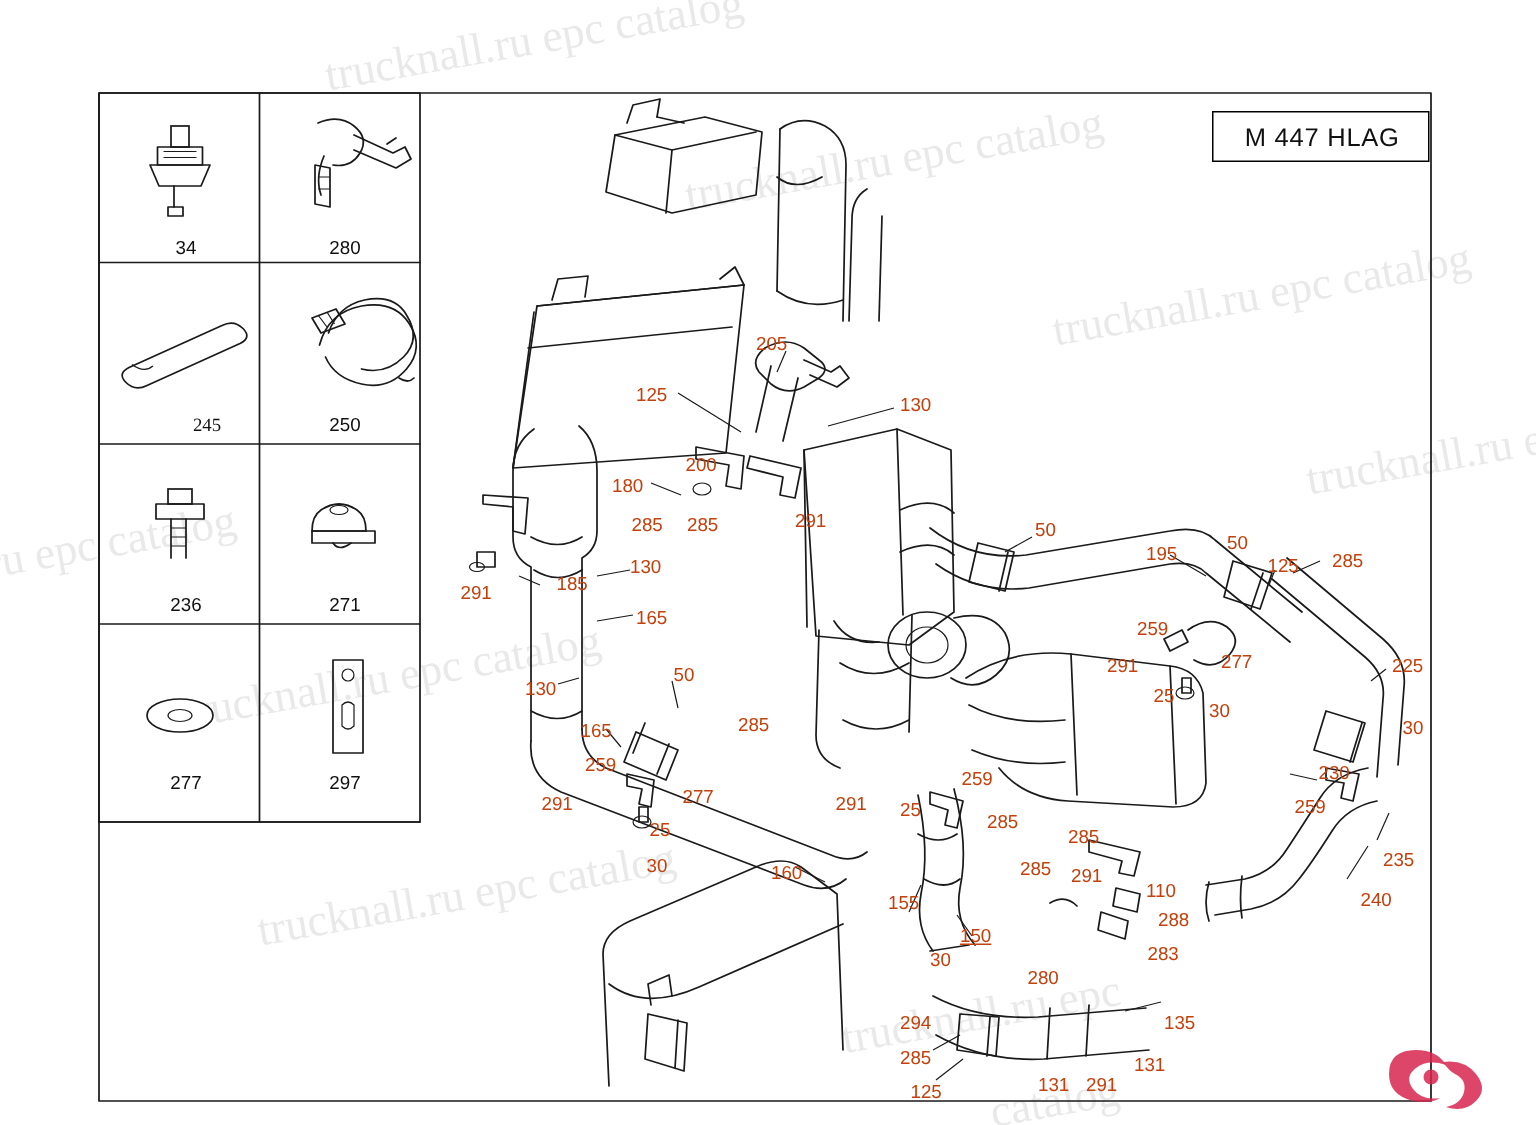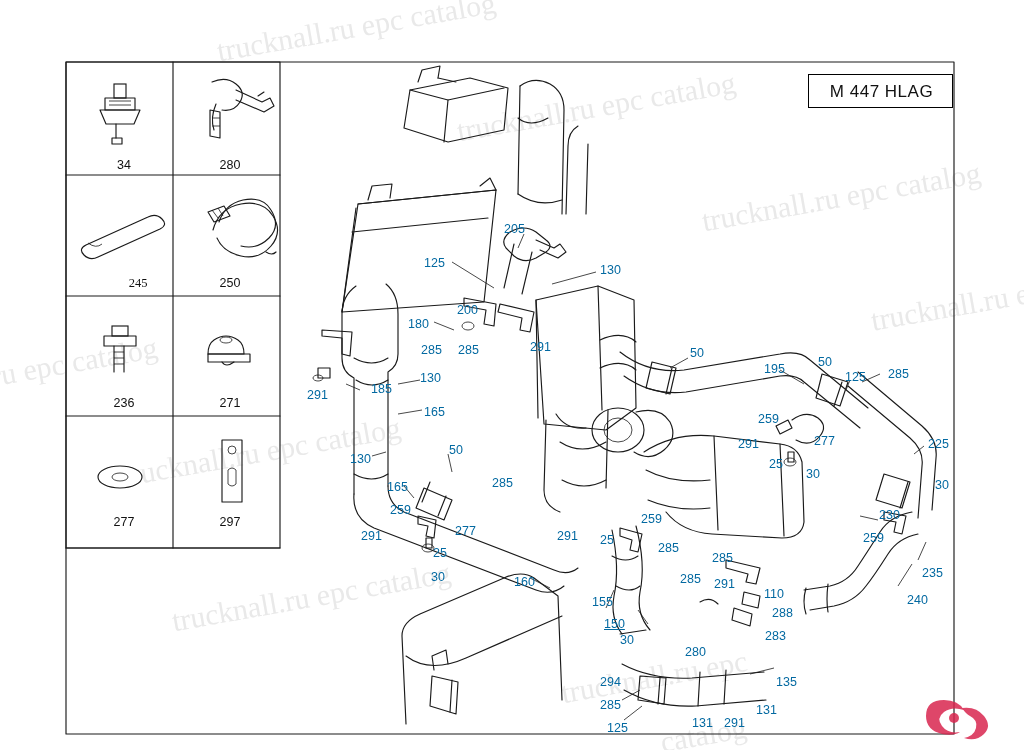--- a/index.html
+++ b/index.html
@@ -25,21 +25,21 @@
     color: #e9e9e9;
     font-size: 30px;
     font-family: "Liberation Serif", serif;
     white-space: nowrap;
     pointer-events: none;
     user-select: none;
   }
   .label {
     position: absolute;
     font-size: 12.5px;
-    color: #0369a1;
+    color: #c2410c;
     font-family: "Liberation Sans", sans-serif;
     white-space: nowrap;
   }
   .legend-num {
     position: absolute;
     font-size: 12.5px;
     color: #111;
     text-align: center;
     width: 60px;
   }
@@ -366,21 +366,21 @@
     <div class="label" style="left: 712px; top: 551px;">285</div>
     <div class="label" style="left: 922px; top: 566px;">235</div>
     <div class="label" style="left: 431px; top: 570px;">30</div>
     <div class="label" style="left: 514px; top: 575px;">160</div>
     <div class="label" style="left: 680px; top: 572px;">285</div>
     <div class="label" style="left: 714px; top: 577px;">291</div>
     <div class="label" style="left: 764px; top: 587px;">110</div>
     <div class="label" style="left: 907px; top: 593px;">240</div>
     <div class="label" style="left: 592px; top: 595px; text-align: right;">155</div>
     <div class="label" style="left: 772px; top: 606px;">288</div>
-    <div class="label" style="left: 604px; top: 617px; text-decoration: underline;">150</div>
+    <div class="label" style="left: 640px; top: 617px; text-decoration: underline;">150</div>
     <div class="label" style="left: 765px; top: 629px;">283</div>
     <div class="label" style="left: 620px; top: 633px;">30</div>
     <div class="label" style="left: 685px; top: 645px;">280</div>
     <div class="label" style="left: 600px; top: 675px;">294</div>
     <div class="label" style="left: 776px; top: 675px;">135</div>
     <div class="label" style="left: 600px; top: 698px;">285</div>
     <div class="label" style="left: 756px; top: 703px;">131</div>
     <div class="label" style="left: 607px; top: 721px;">125</div>
     <div class="label" style="left: 692px; top: 716px;">131</div>
     <div class="label" style="left: 724px; top: 716px;">291</div>

